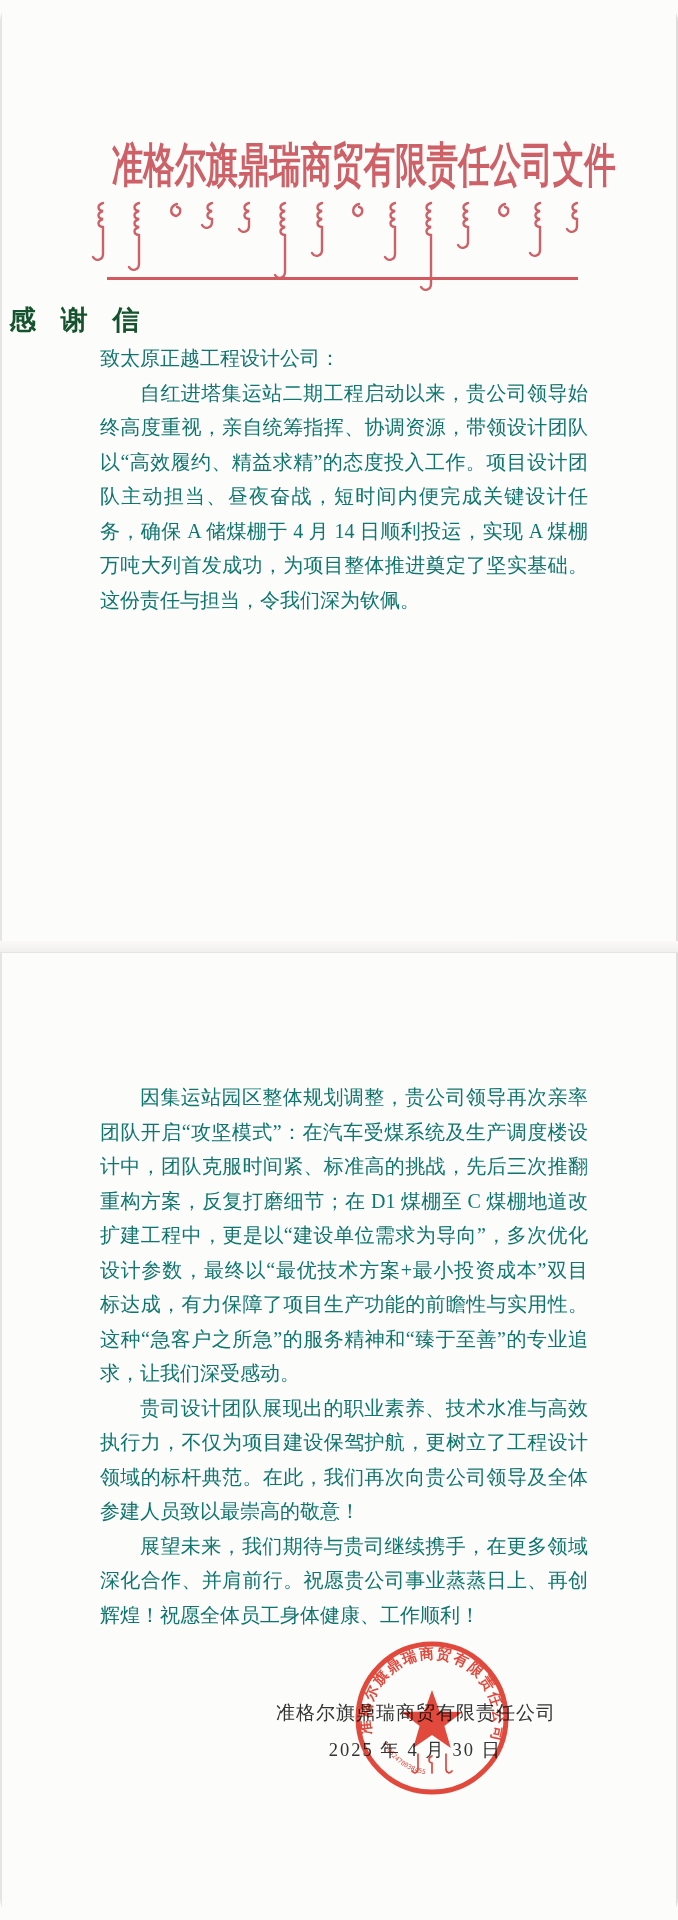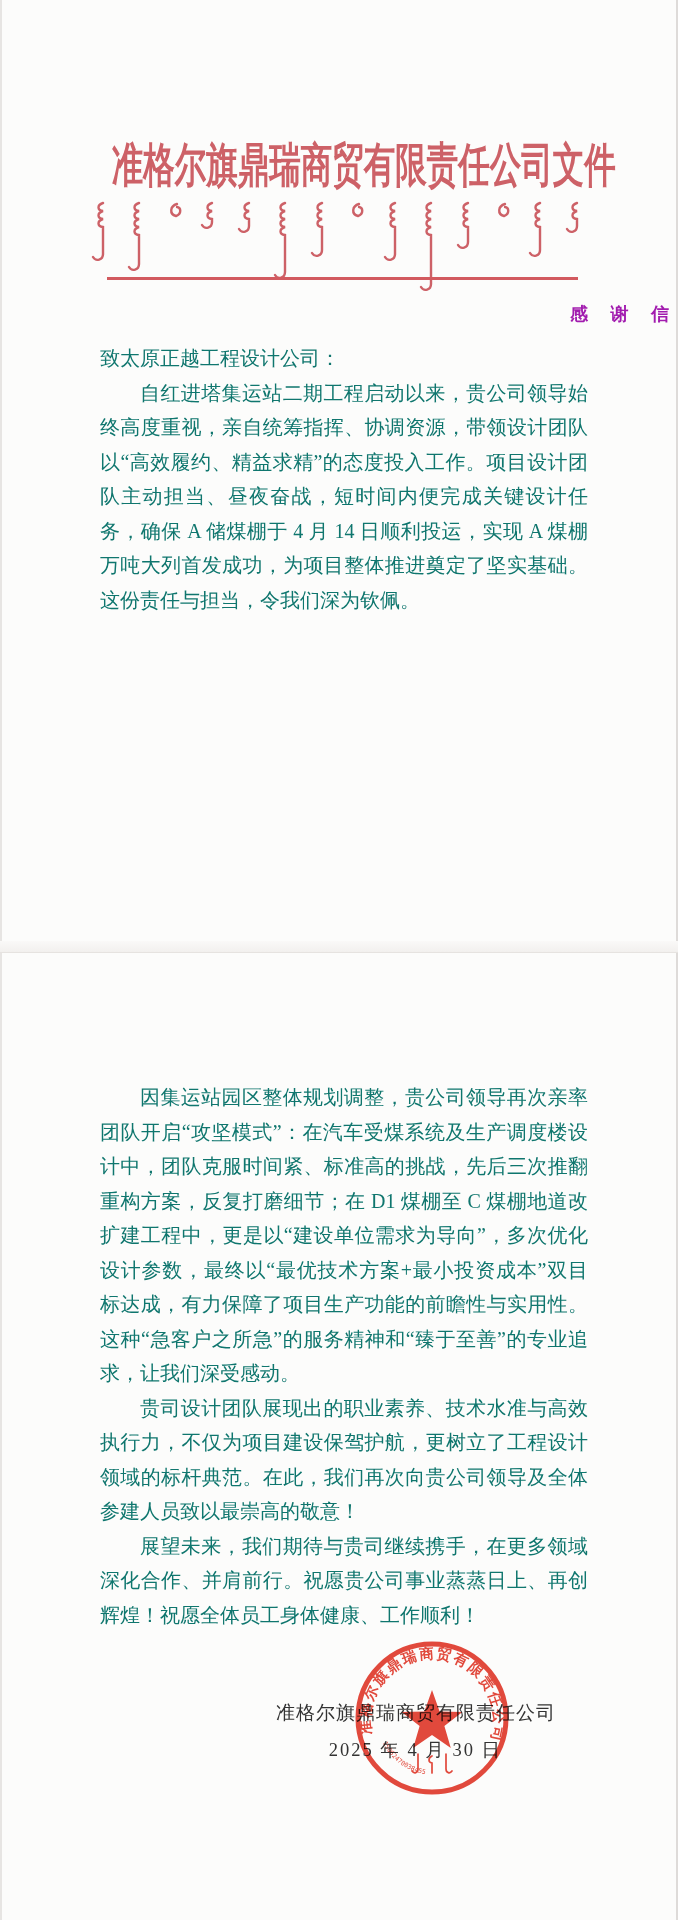--- a/index.html
+++ b/index.html
@@ -1,20 +1,21 @@
 <!DOCTYPE html>
 <html><head>
 <meta charset="utf-8">
 <style>
   * { margin:0; padding:0; box-sizing:border-box; }
   html,body { width:678px; background:#fcfcfb; }
   .doc {
     position:relative; width:678px; height:1920px;
     background:#fcfcfb; overflow:hidden;
     font-family:"Liberation Serif","DejaVu Serif",serif;
+    border-radius:22px;
   }
   .edge-left  { position:absolute; left:0; top:0; bottom:0; width:2px; background:#e7e5e3; }
   .edge-right { position:absolute; right:0; top:0; bottom:0; width:2px; background:#dedbd9; }
 
   .org-title {
     position:absolute; top:134px; left:0; width:100%;
     text-align:center; font-size:47px; font-weight:bold;
     color:#cd6167; white-space:nowrap;
     transform:scaleX(.67); transform-origin:center;
   }
@@ -22,22 +23,22 @@
     position:absolute; top:200px; left:91px; width:496px;
     display:flex; justify-content:space-between; align-items:flex-start;
   }
   .mg-row svg { display:block; }
   .red-rule {
     position:absolute; top:277px; left:107px; width:471px; height:3px;
     background:#d25a5f;
   }
   .letter-title {
     position:absolute; top:302px; left:0; width:100%;
-    text-align:right; font-size:18px; font-weight:bold;
-    color:#a21caf; letter-spacing:9px; text-indent:9px;
+    text-align:left; font-size:27px; font-weight:bold;
+    color:#14532d; letter-spacing:9px; text-indent:9px;
   }
   .body {
     position:absolute; left:100px; width:488px;
     font-size:20px; line-height:34.5px; color:#0f766e;
     text-align:justify; text-justify:inter-ideograph;
   }
   .body p { text-indent:2em; }
   .body p.flush { text-indent:0; }
   .p1 { top:341px; }
   .p2 { top:1080px; }

